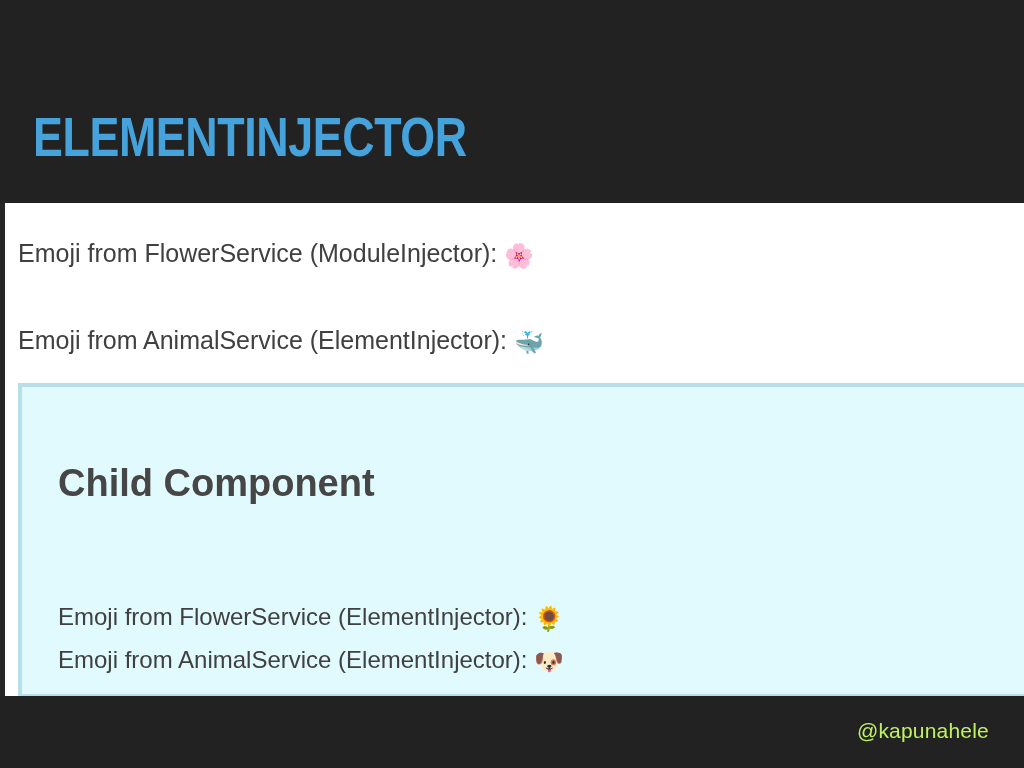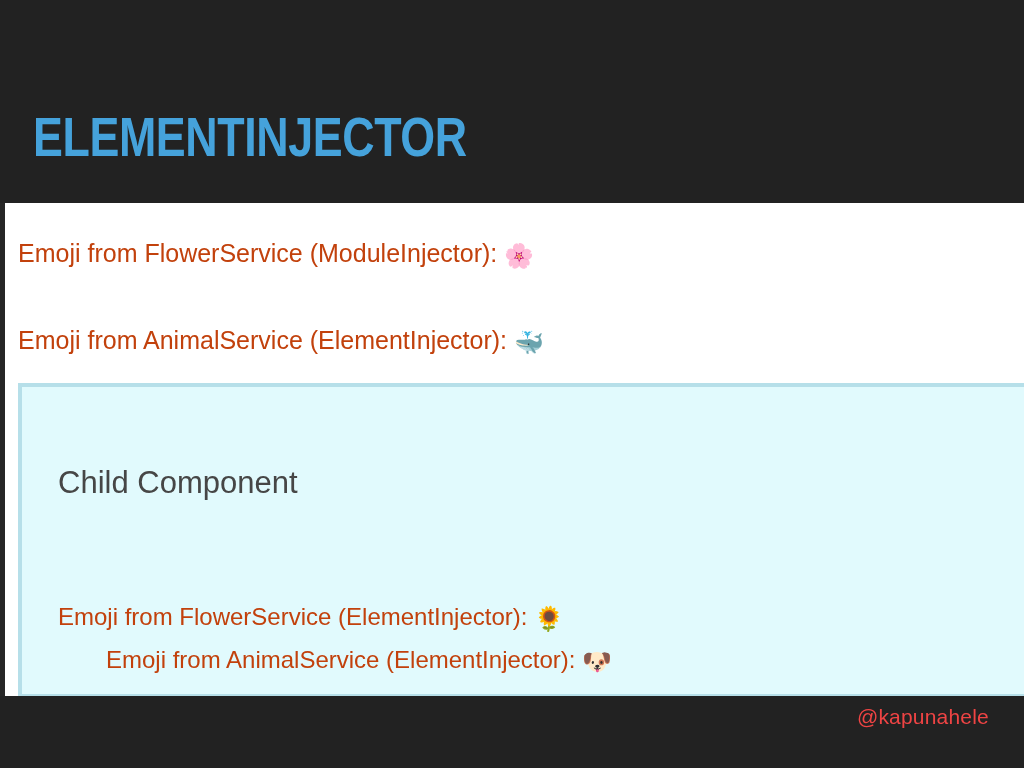--- a/index.html
+++ b/index.html
@@ -41,21 +41,21 @@
     height: 493px;
     background: #ffffff;
     overflow: hidden;
     box-sizing: border-box;
     border-left: 5px solid #262626;
   }
 
   .service-line {
     font-size: 25px;
     line-height: 28px;
-    color: #c2410c;
+    color: #404040;
     white-space: nowrap;
   }
   .emoji {
     font-family: "DejaVu Sans", sans-serif;
     font-size: 24px;
     vertical-align: -2px;
   }
 
   
   #root-flower-line {
@@ -77,49 +77,48 @@
     width: 1030px;
     height: 315px;
     background: #E1FAFD;
     border: 4px solid #B6DFE9;
     box-sizing: border-box;
   }
   #child-component-title {
     position: absolute;
     left: 36px;
     top: 76px;
-    font-size: 31px;
+    font-size: 38px;
     line-height: 40px;
-    font-weight: normal;
+    font-weight: bold;
     color: #464646;
     white-space: nowrap;
   }
   #child-flower-line {
     position: absolute;
     left: 36px;
     top: 180px;
     font-size: 24px;
     margin-top: 36px;
   }
   #child-animal-line {
     position: absolute;
     left: 36px;
     top: 259px;
     font-size: 24px;
-    margin-left: 48px;
   }
 
   
   #footer-handle {
     position: absolute;
     right: 35px;
-    bottom: 39px;
+    bottom: 25px;
     font-size: 21px;
     line-height: 24px;
-    color: #ef4444;
+    color: #bef264;
     letter-spacing: 0.2px;
     white-space: nowrap;
   }
 </style>
 </head>
 <body>
 
 <div id="slide-title">ElementInjector</div>
 
 <div id="app-panel">

